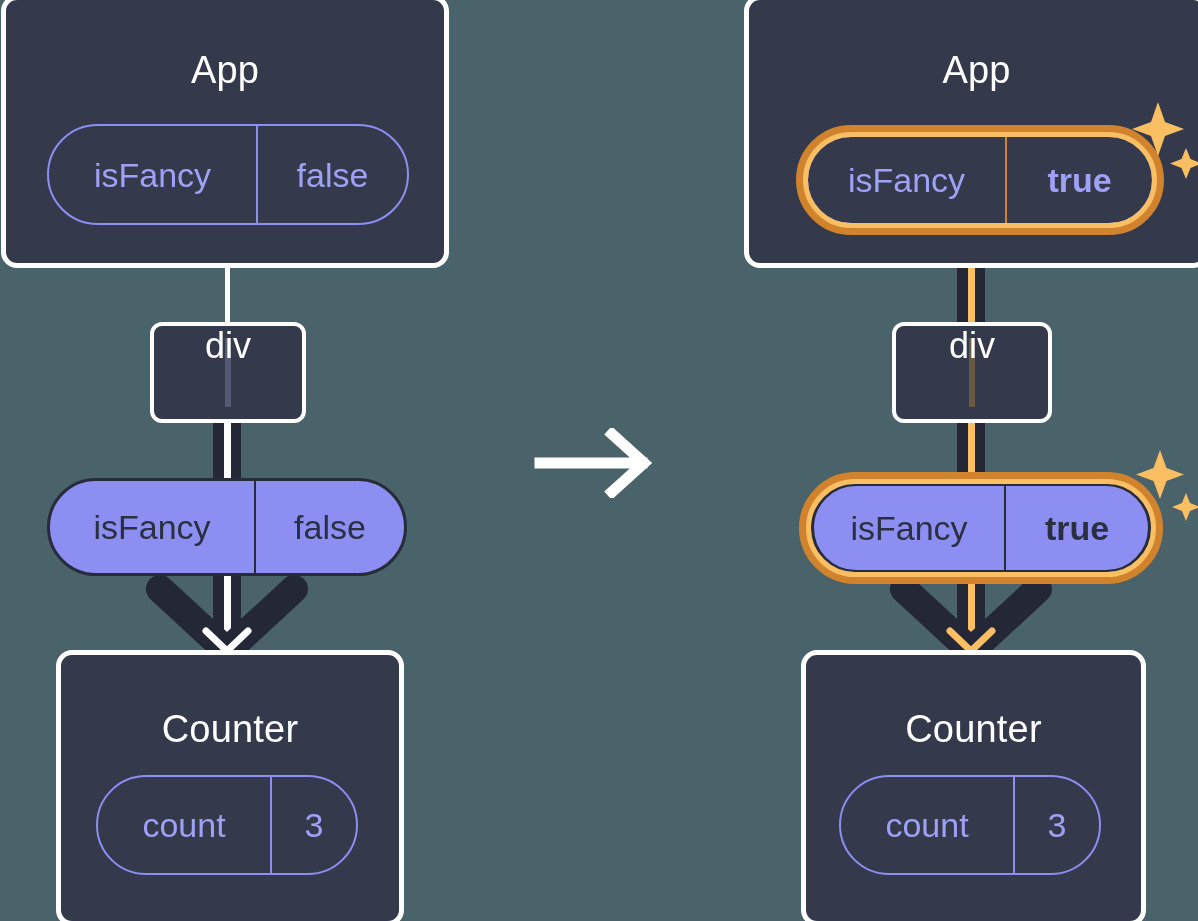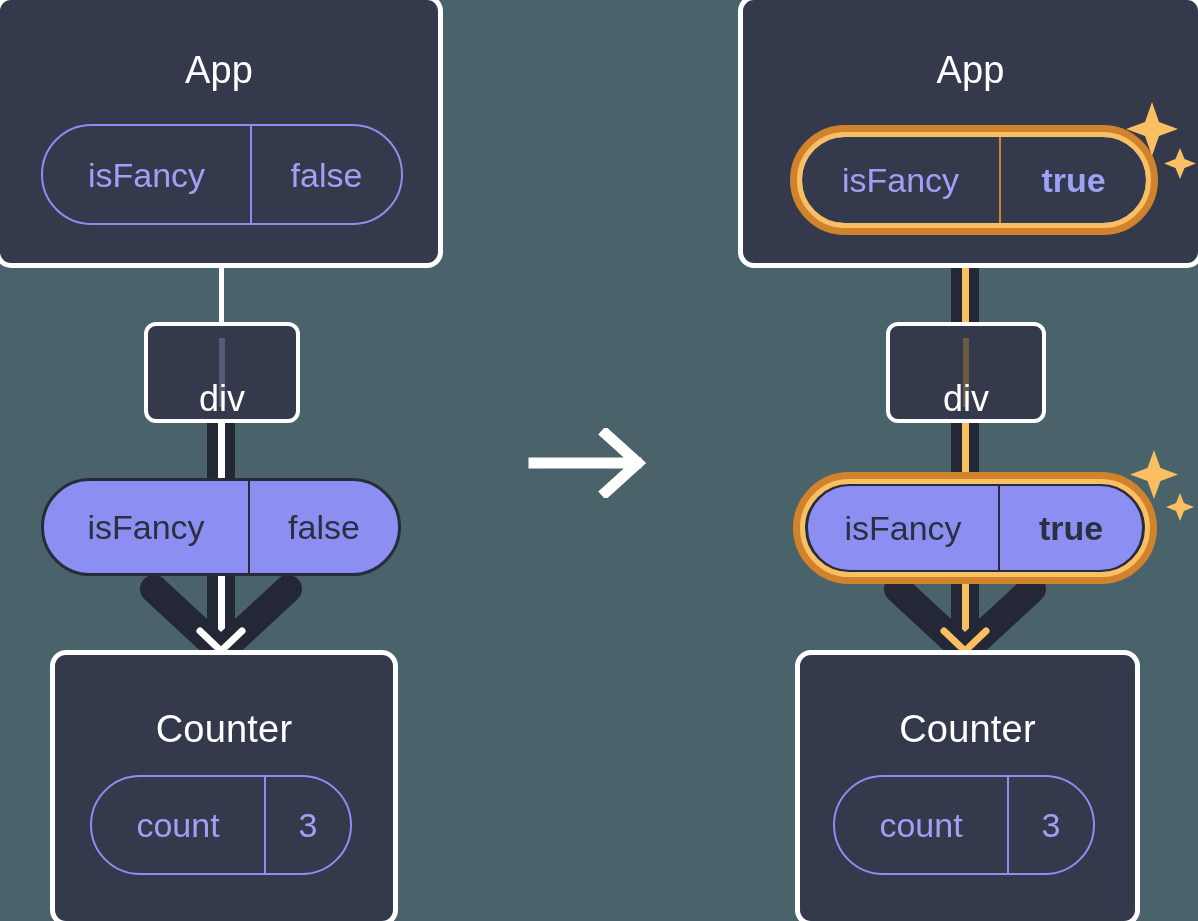--- a/index.html
+++ b/index.html
@@ -11,20 +11,21 @@
     width: 1198px;
     height: 921px;
     font-family: "Liberation Sans", sans-serif;
     overflow: hidden;
   }
   #stage {
     position: relative;
     width: 968px;
     height: 921px;
     background: #4a6269;
+    margin-left: 6px;
   }
 
   .component-box {
     position: absolute;
     background: #343a4b;
     border: 5px solid #ffffff;
     border-radius: 16px;
     box-sizing: border-box;
     z-index: 5;
   }
@@ -39,21 +40,21 @@
   }
 
   .node-box {
     position: absolute;
     background: #343a4b;
     border: 4px solid #ffffff;
     border-radius: 12px;
     box-sizing: border-box;
     z-index: 6;
     display: flex;
-    align-items: flex-end;
+    align-items: flex-start;
     justify-content: center;
   }
   .node-box-label {
     color: #ffffff;
     font-size: 36px;
     line-height: 40px;
     position: relative;
     z-index: 3;
   }
   .node-ghost-line {

